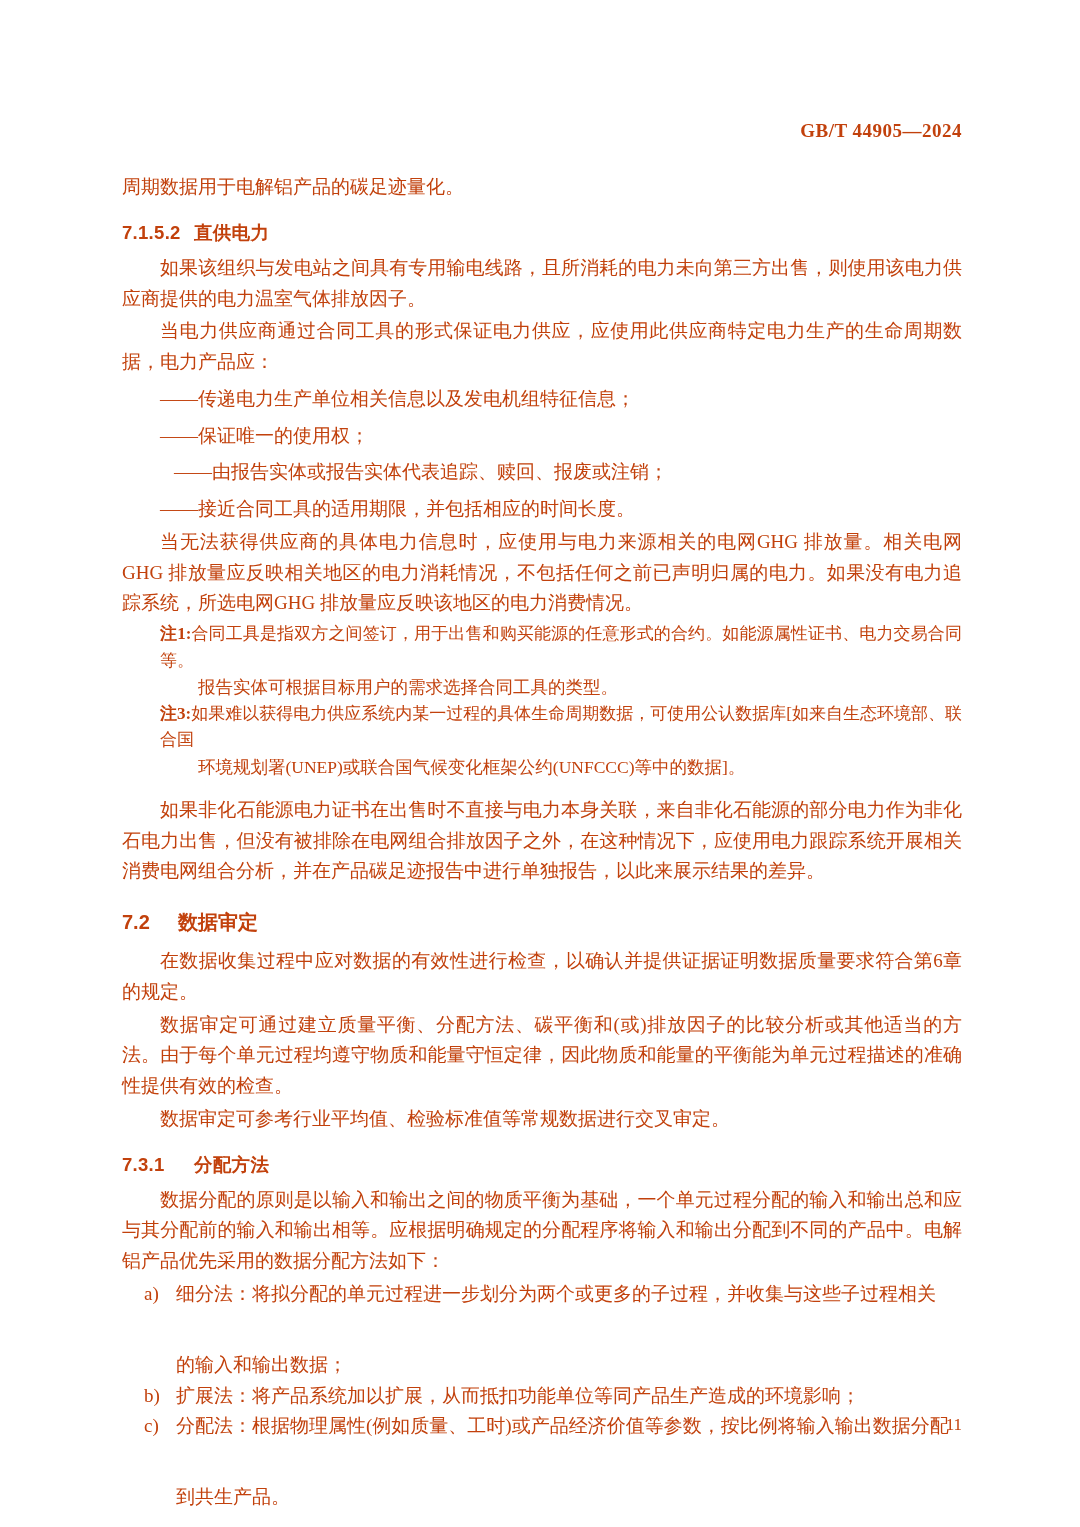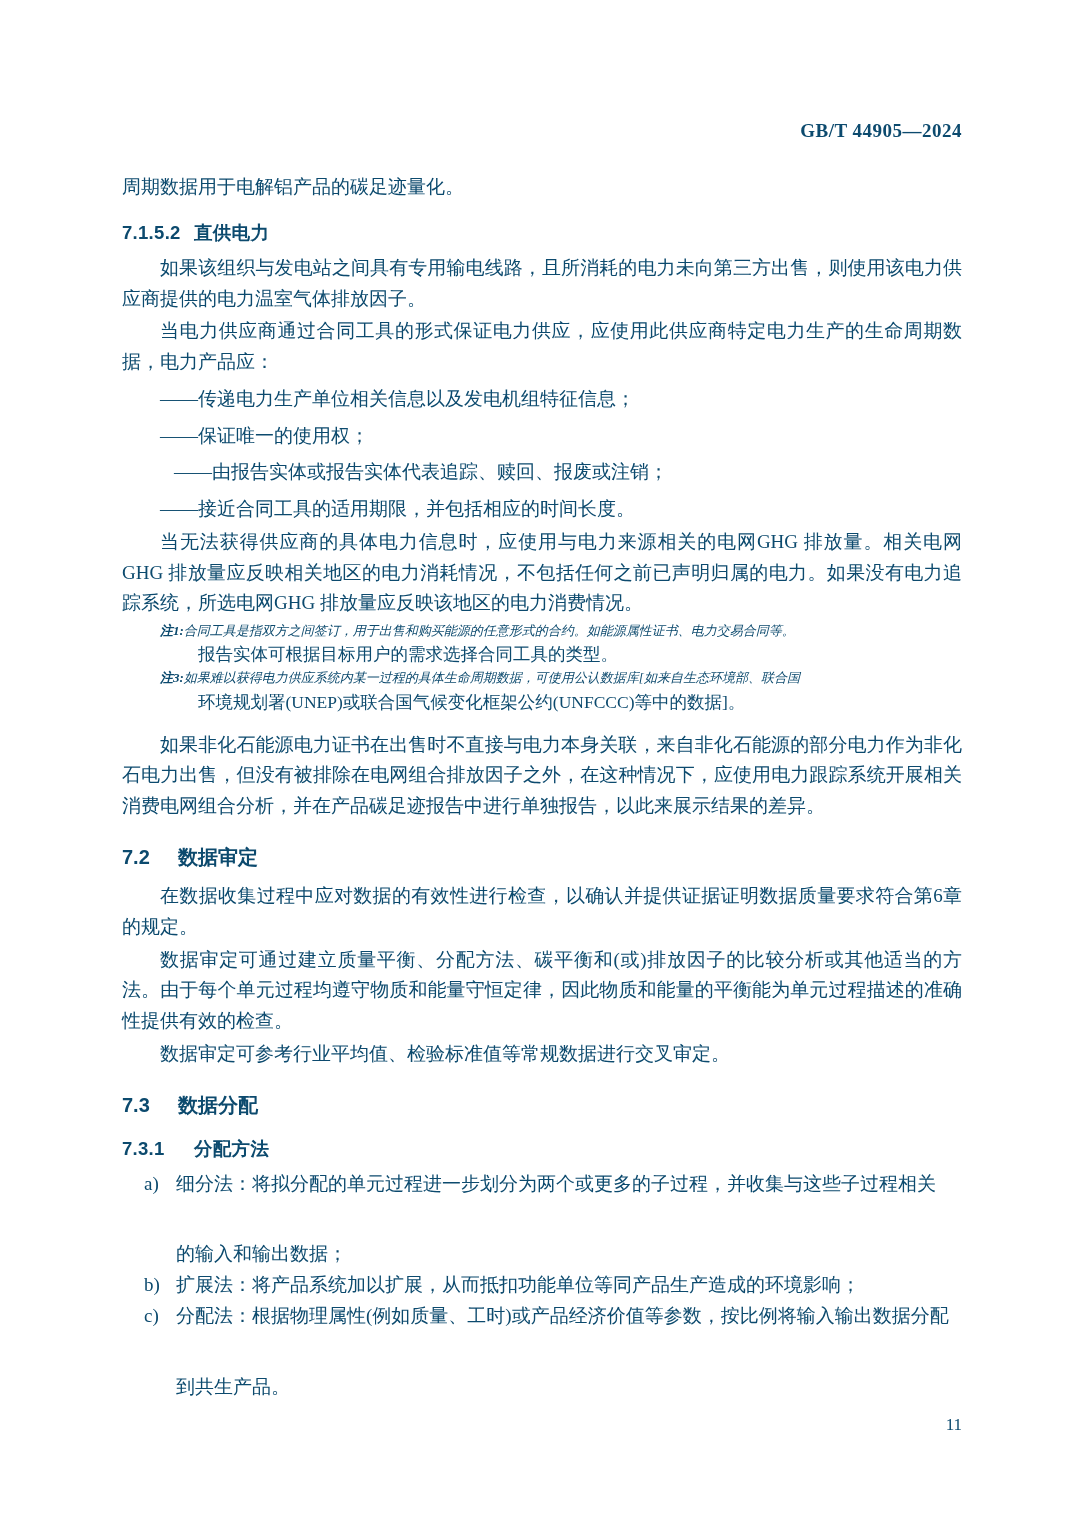--- a/index.html
+++ b/index.html
@@ -6,21 +6,21 @@
     margin: 0;
     padding: 0;
     background: #ffffff;
   }
   .page {
     position: relative;
     width: 1080px;
     height: 1527px;
     background: #ffffff;
     font-family: "Liberation Serif", serif;
-    color: #0c4a6e;
+    color: #c2410c;
     box-sizing: border-box;
   }
   .content {
     position: absolute;
     left: 122px;
     top: 120px;
     width: 840px;
   }
   .header {
     text-align: right;
@@ -64,27 +64,26 @@
   .dash-item {
     margin: 6px 0 2px 0;
     padding-left: 38px;
     font-size: 19px;
     line-height: 1.62;
   }
   .dash-item.extra {
     padding-left: 52px;
   }
   .note {
-    font-size: 13px;
+    font-size: 17px;
     line-height: 1.55;
     margin: 0;
     padding-left: 38px;
     text-indent: -0px;
     text-align: justify;
-    font-style: italic;
   }
   .note .lbl {
     font-weight: bold;
   }
   .note-cont {
     font-size: 17.5px;
     line-height: 1.55;
     margin: 0;
     padding-left: 76px;
     font-family: Liberation Serif, serif;
@@ -157,27 +156,25 @@
 
     <p class="body-indent" style="margin-top:14px;">如果非化石能源电力证书在出售时不直接与电力本身关联，来自非化石能源的部分电力作为非化石电力出售，但没有被排除在电网组合排放因子之外，在这种情况下，应使用电力跟踪系统开展相关消费电网组合分析，并在产品碳足迹报告中进行单独报告，以此来展示结果的差异。</p>
 
     <div class="clause-h2">
       <span class="num">7.2</span><span>数据审定</span>
     </div>
     <p class="body-indent">在数据收集过程中应对数据的有效性进行检查，以确认并提供证据证明数据质量要求符合第6章的规定。</p>
     <p class="body-indent">数据审定可通过建立质量平衡、分配方法、碳平衡和(或)排放因子的比较分析或其他适当的方法。由于每个单元过程均遵守物质和能量守恒定律，因此物质和能量的平衡能为单元过程描述的准确性提供有效的检查。</p>
     <p class="body-indent">数据审定可参考行业平均值、检验标准值等常规数据进行交叉审定。</p>
 
-    <div class="clause-h2">
-      <span class="num">7.3</span><span>数据分配</span>
-    </div>
 
     <div class="clause-h">
       <span class="num">7.3.1</span><span>分配方法</span>
     </div>
+    <p class="body-indent">数据分配的原则是以输入和输出之间的物质平衡为基础，一个单元过程分配的输入和输出总和应与其分配前的输入和输出相等。应根据明确规定的分配程序将输入和输出分配到不同的产品中。电解铝产品优先采用的数据分配方法如下：</p>
 
     <div class="list-row">
       <span class="marker">a)</span>
       <span class="txt">
         <span>细分法：将拟分配的单元过程进一步划分为两个或更多的子过程，并收集与这些子过程相关</span>
         <span class="cont">的输入和输出数据；</span>
       </span>
     </div>
 
     <div class="list-row">

